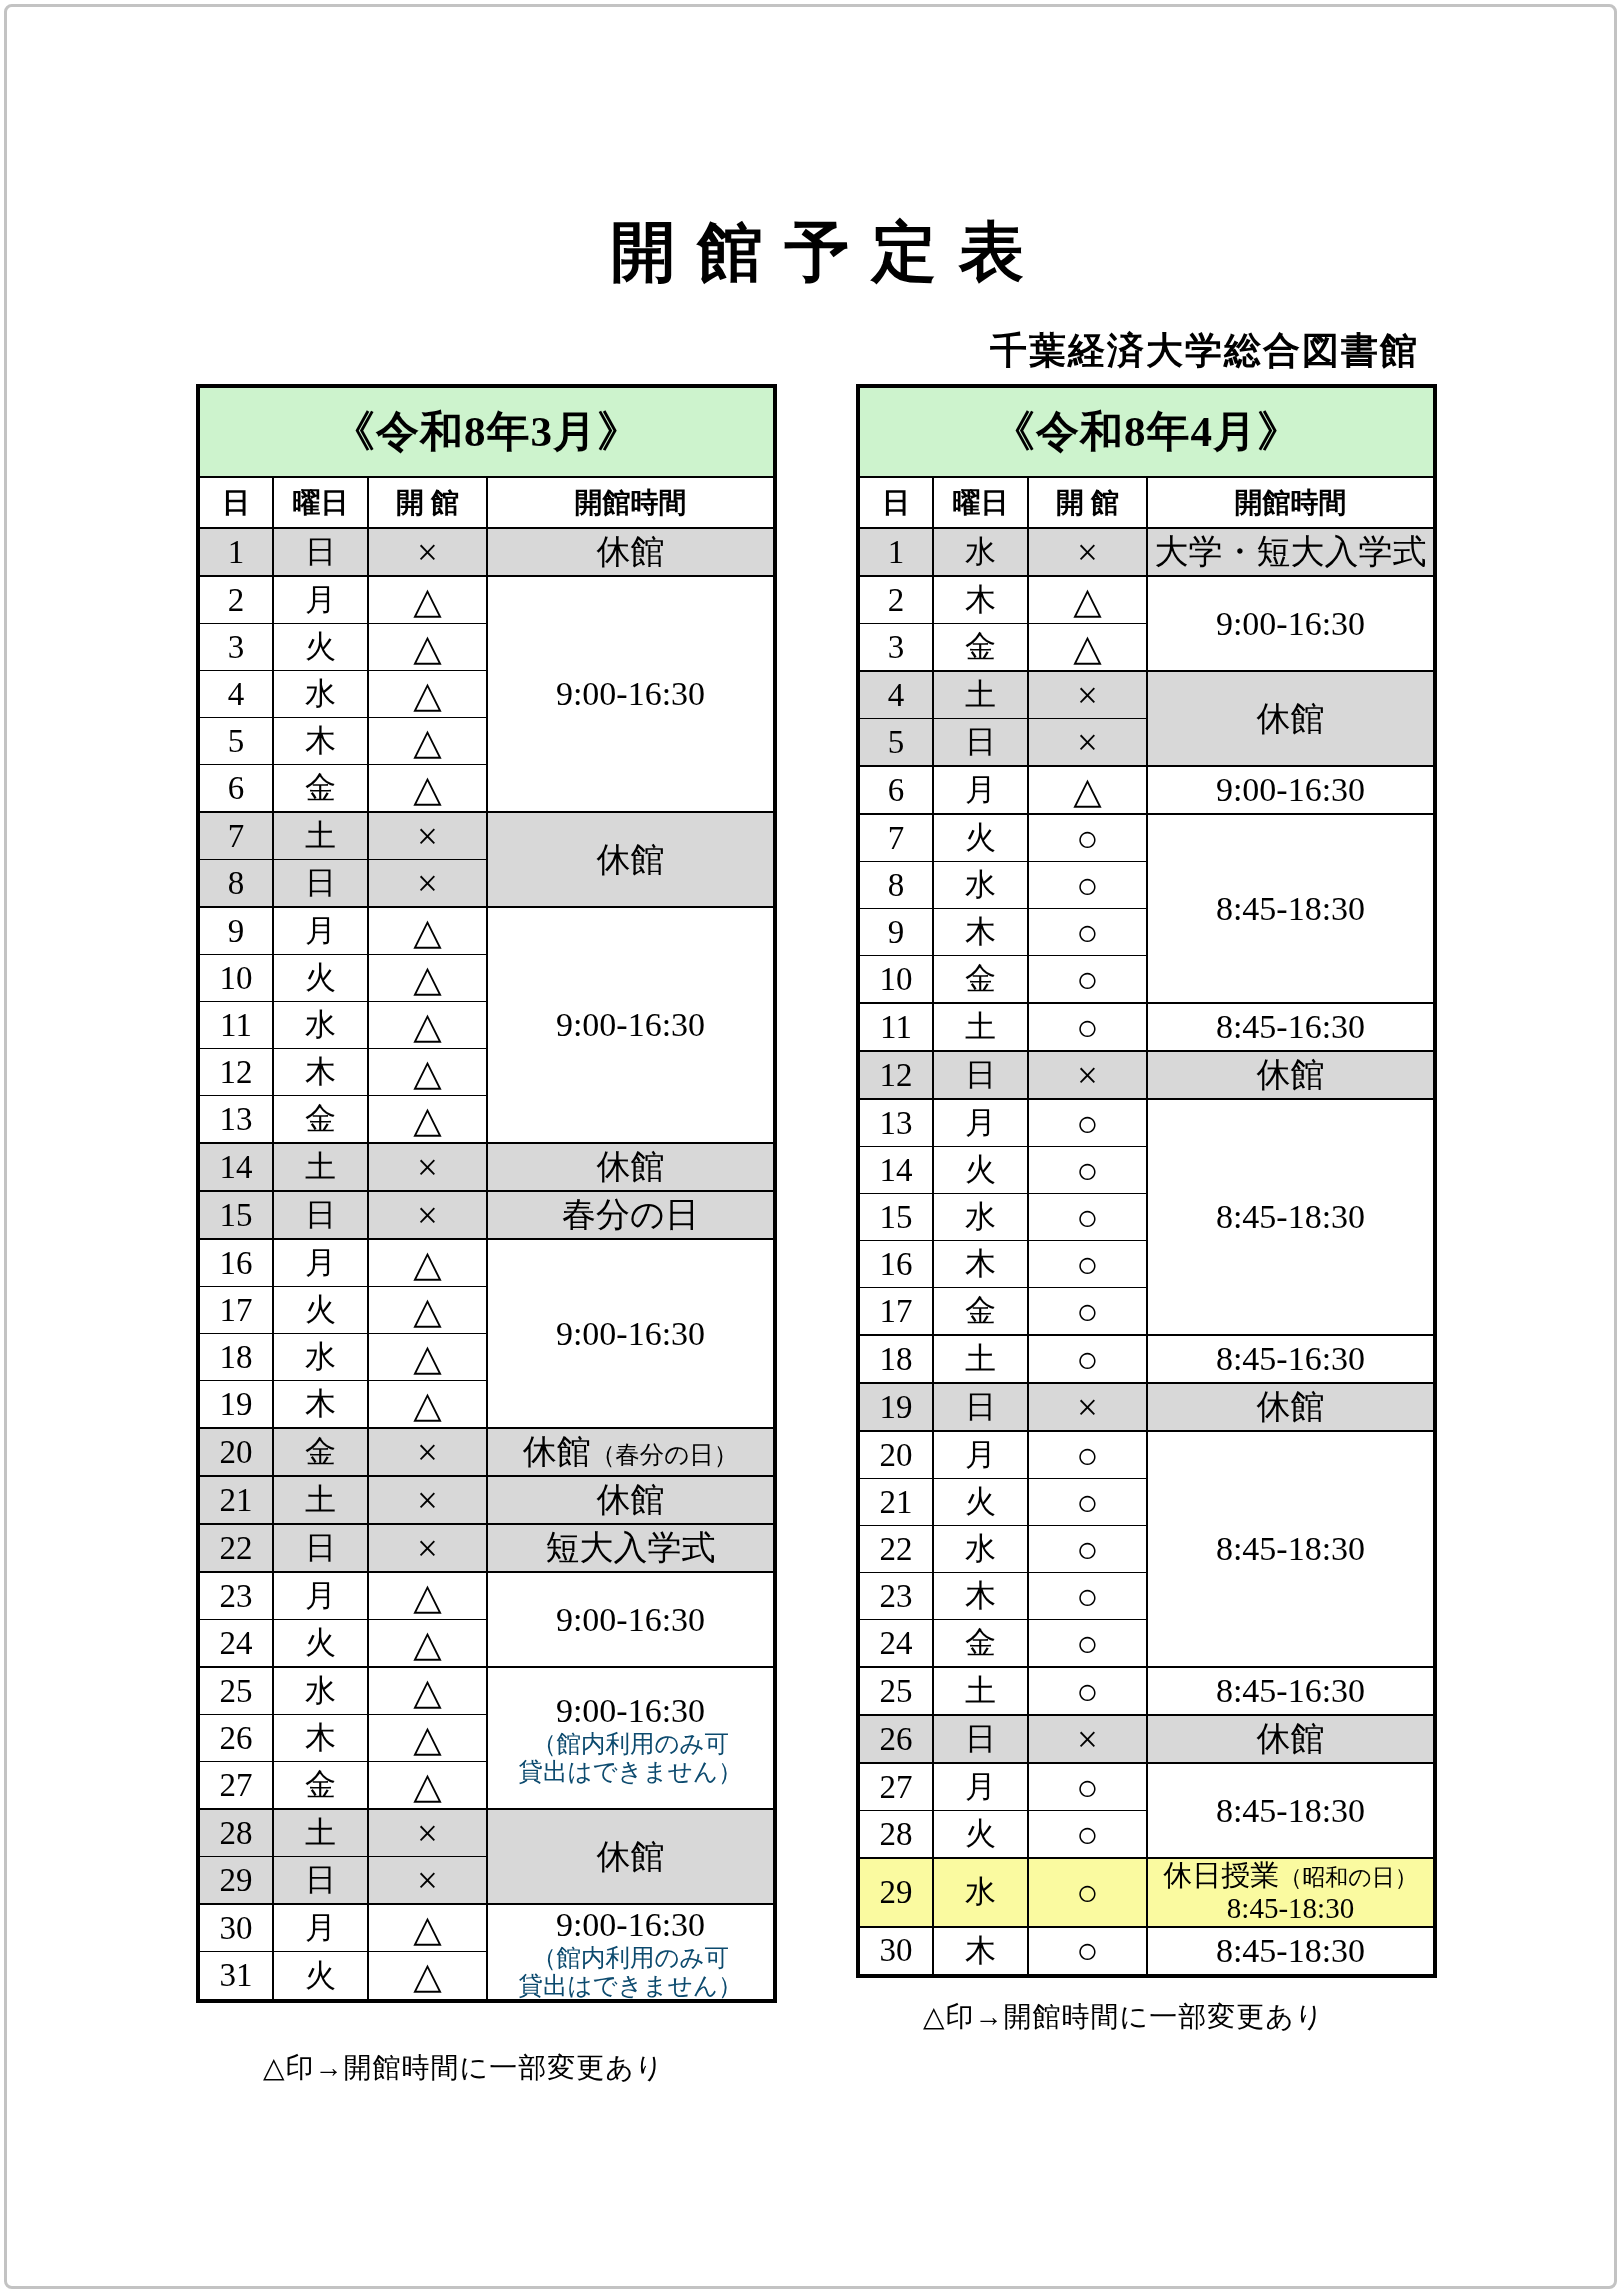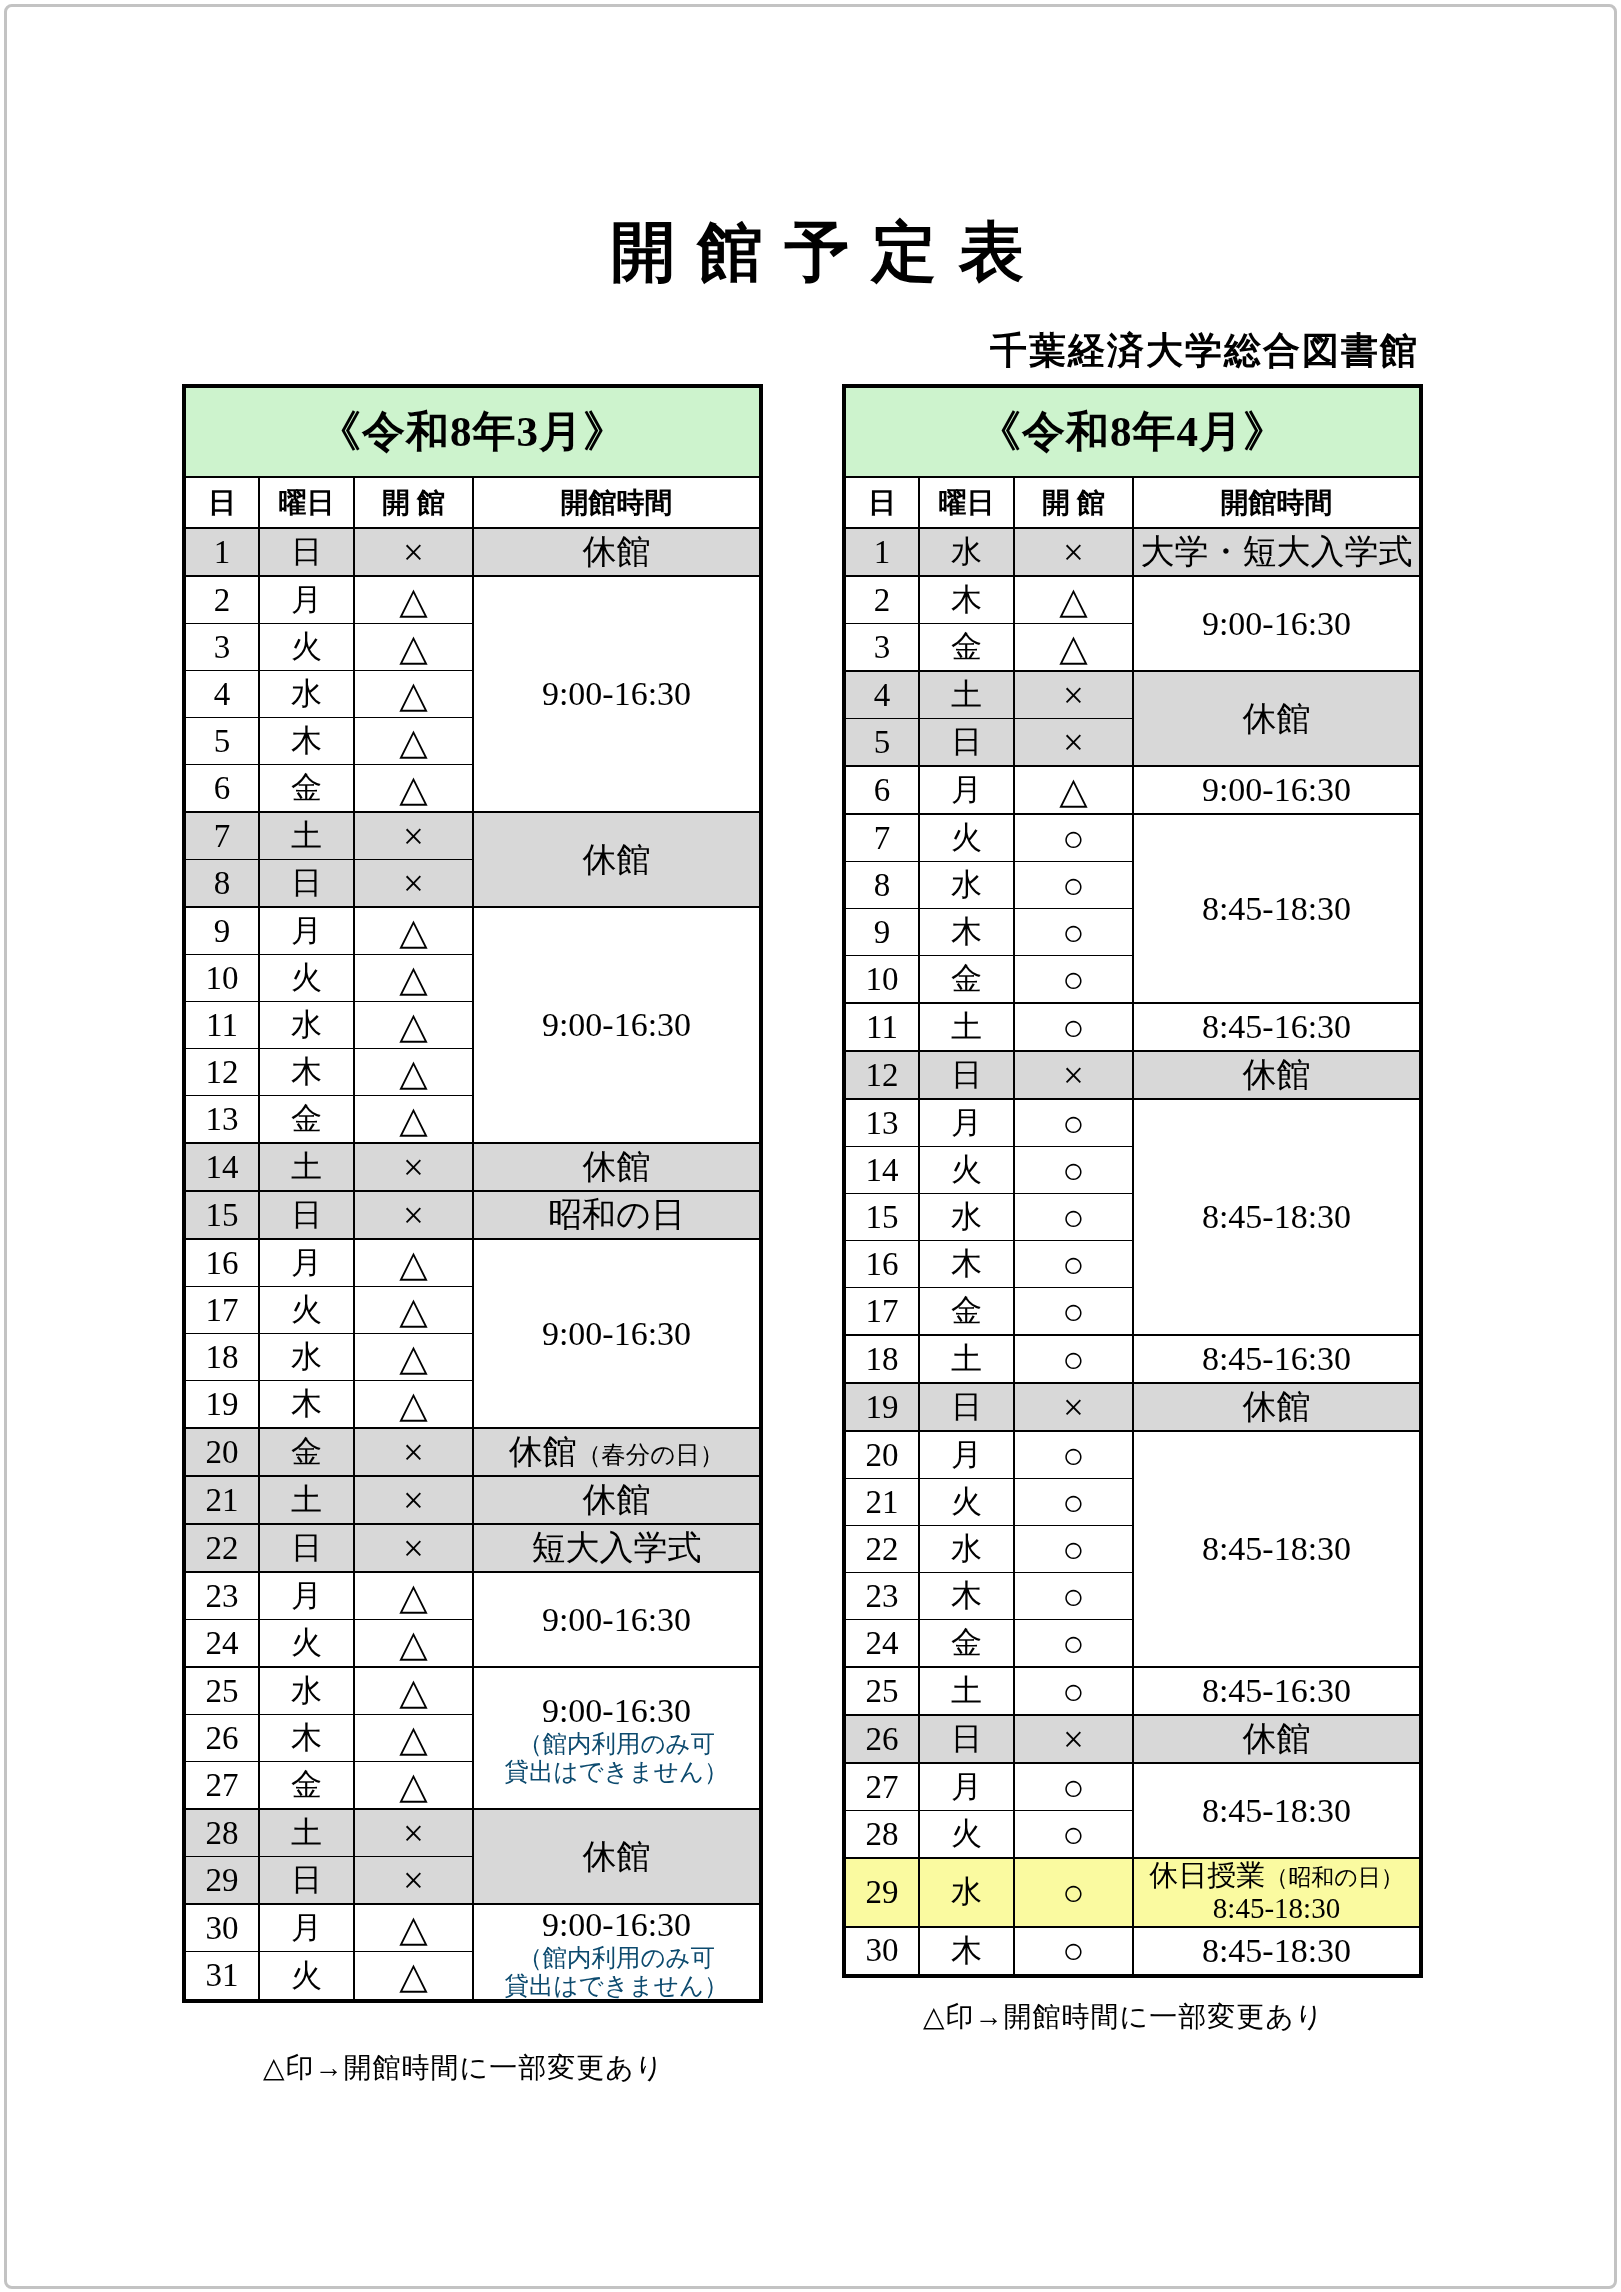--- a/index.html
+++ b/index.html
@@ -15,21 +15,21 @@
     position:absolute;top:208px;left:8px;width:100%;margin:0;
     text-align:center;font-size:65px;font-weight:bold;letter-spacing:2.9px;
   }
   .subtitle{
     position:absolute;top:326px;right:202px;
     font-size:37px;font-weight:bold;letter-spacing:2px;font-family:Liberation Mono, monospace;
   }
   table.cal{
     position:absolute;top:384px;width:577px;
     border-collapse:collapse;table-layout:fixed;
-    border:4.9px solid #000;background:#fff;
+    border:4.9px solid #000;background:#fff;margin-left:14px;
   }
   #march{left:182px}
   #april{left:842px}
   .cal th,.cal td{
     border-top:1.5px solid #000;border-bottom:1.5px solid #000;
     border-left:2.9px solid #000;border-right:2.9px solid #000;
     text-align:center;vertical-align:middle;padding:0;
     overflow:hidden;
   }
   .cal .month-header{
@@ -169,21 +169,21 @@
         <td class="c-mark">×</td>
         <td class="c-time">
           <div class="t-main">休館</div>
         </td>
       </tr>
       <tr class="closed group-start">
         <td class="c-day">15</td>
         <td class="c-weekday">日</td>
         <td class="c-mark">×</td>
         <td class="c-time">
-          <div class="t-main">昭和の日</div>
+          <div class="t-main">春分の日</div>
         </td>
       </tr>
       <tr class=" group-start">
         <td class="c-day">16</td>
         <td class="c-weekday">月</td>
         <td class="c-mark">△</td>
         <td class="c-time" rowspan="4">
           <div class="t-main">9:00-16:30</div>
         </td>
       </tr>

